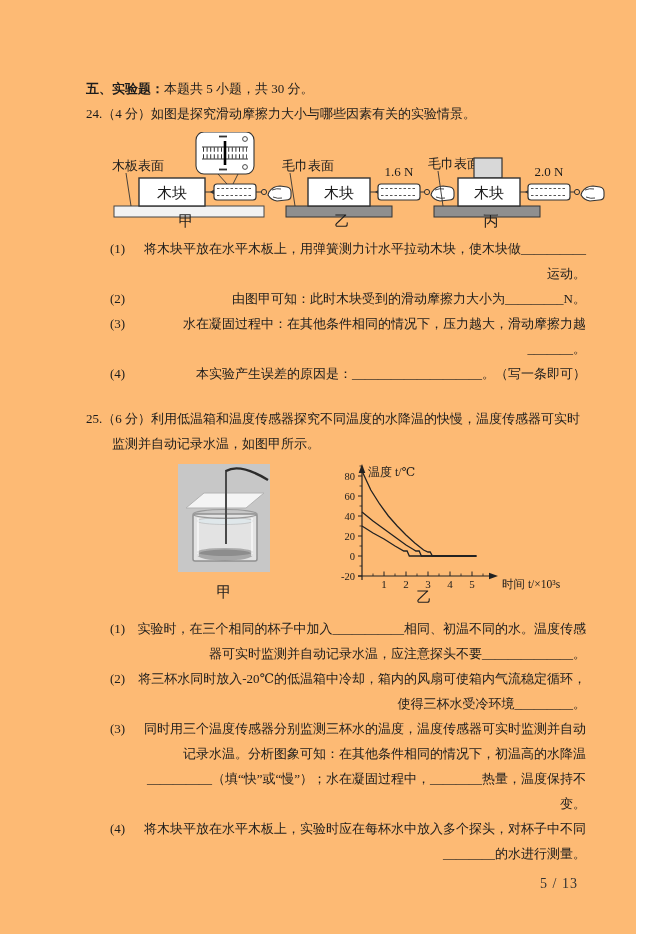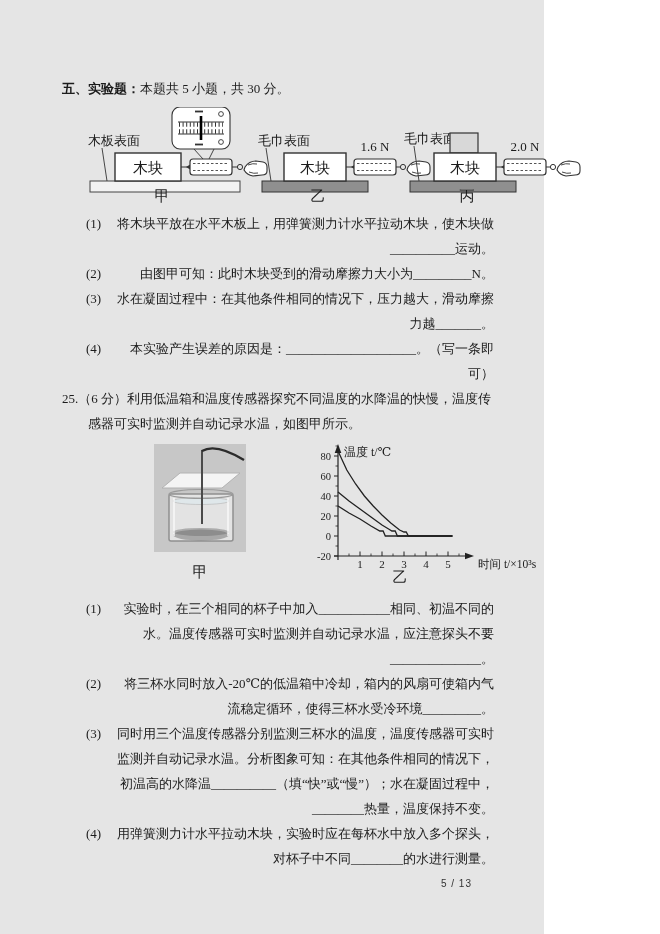--- a/index.html
+++ b/index.html
@@ -1,50 +1,53 @@
 <!DOCTYPE html>
 <html><head>
 <meta charset="utf-8">
 <style>
   html,body{margin:0;padding:0;background:#fff;}
   .paper{
-    width:544px;height:934px;box-sizing:border-box;
-    padding:76px 50px 0 62px;position:relative;background:#e5e5e5;
+    width:636px;height:934px;box-sizing:border-box;
+    padding:76px 50px 0 86px;position:relative;background:#fdba74;
     font-family:"Liberation Serif","DejaVu Serif",serif;
     font-size:13px;line-height:25px;color:#1c1c1c;
   }
   .bold{font-weight:bold;}
   .q-par{padding-left:26px;text-indent:-26px;}
   .items{padding-left:24px;}
   .item{display:flex;}
   .inum{flex:none;width:26px;}
   .itext{flex:1;text-align:right;}
   .figure-friction{display:block;margin:6px 0 8px -2px;}
-  .q25-block{}
+  .q25-block{margin-top:20px;}
   .fig25-row{display:flex;align-items:flex-start;margin:8px 0 4px 0;}
   .photo-col{margin-left:92px;width:92px;flex:none;}
   .fig-caption{text-align:center;font-size:15px;line-height:20px;margin-top:2px;}
   .chart-wrap{margin-left:54px;flex:none;}
   svg{font-family:"Liberation Serif","DejaVu Serif",serif;fill:#1c1c1c;}
   svg text{fill:#1c1c1c;}
   .page-num{
-    position:absolute;right:72px;bottom:44px;
-    font-family:Liberation Sans, sans-serif;
-    font-size:10px;color:#333;letter-spacing:1px;line-height:12px;
+    position:absolute;right:58px;bottom:44px;
+    font-family:Liberation Serif, serif;
+    font-size:14px;color:#333;letter-spacing:1px;line-height:12px;
   }
 </style>
 </head>
 <body>
 
 <div class="paper">
 
   <div>
     <span class="bold">五、实验题：</span><span>本题共 5 小题，共 30 分。</span>
   </div>
 
+  <div class="q-par">
+    <span>24.（4 分）</span><span>如图是探究滑动摩擦力大小与哪些因素有关的实验情景。</span>
+  </div>
 
   <svg class="figure-friction" width="560" height="96" viewBox="0 0 560 96">
     <defs>
       <g id="hand">
         <path d="M2,8 Q6,2 13,2 L20,3 Q24,4 24,8 L24,12 Q24,16 19,16 L10,17 Q4,16 1,11 Z" fill="#fff" stroke="#333" stroke-width="1.1"></path>
         <path d="M5,6 Q10,4 14,5 M6,13 Q11,15 15,14" fill="none" stroke="#333" stroke-width="0.9"></path>
       </g>
     </defs>
 
     <g>
@@ -222,19 +225,19 @@
       <div class="item">
         <span class="inum">(2)</span>
         <div class="itext">将三杯水同时放入-20℃的低温箱中冷却，箱内的风扇可使箱内气流稳定循环，使得三杯水受冷环境_________。</div>
       </div>
       <div class="item">
         <span class="inum">(3)</span>
         <div class="itext">同时用三个温度传感器分别监测三杯水的温度，温度传感器可实时监测并自动记录水温。分析图象可知：在其他条件相同的情况下，初温高的水降温__________（填“快”或“慢”）；水在凝固过程中，________热量，温度保持不变。</div>
       </div>
       <div class="item">
         <span class="inum">(4)</span>
-        <div class="itext">用弹簧测力计水平拉动木块，实验时应在每杯水中放入多个探头，对杯子中不同________的水进行测量。</div>
+        <div class="itext">将木块平放在水平木板上，实验时应在每杯水中放入多个探头，对杯子中不同________的水进行测量。</div>
       </div>
     </div>
   </div>
 
   <div class="page-num">5 / 13</div>
 </div>
 
 </body></html>

